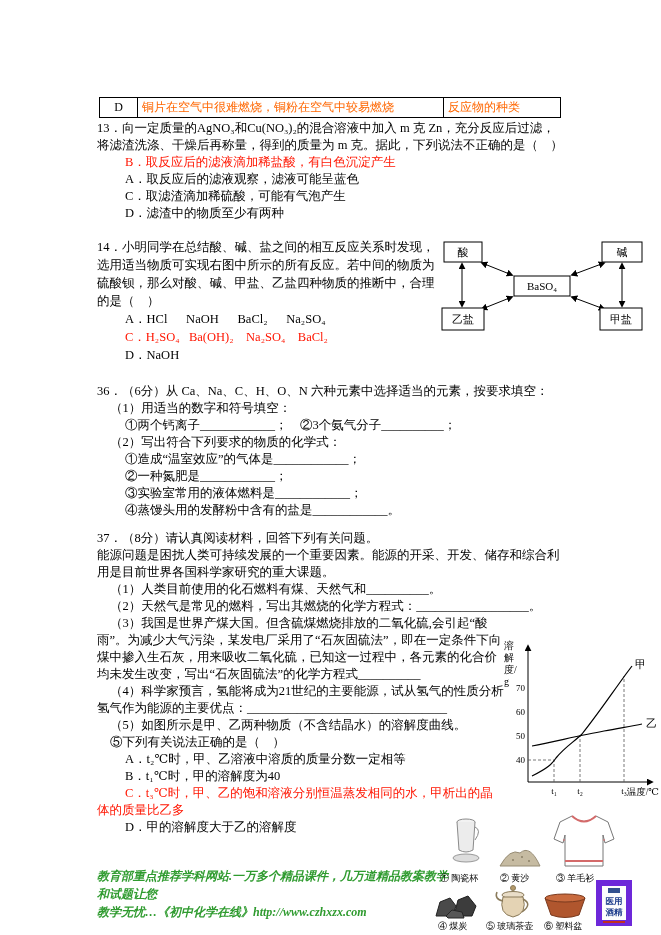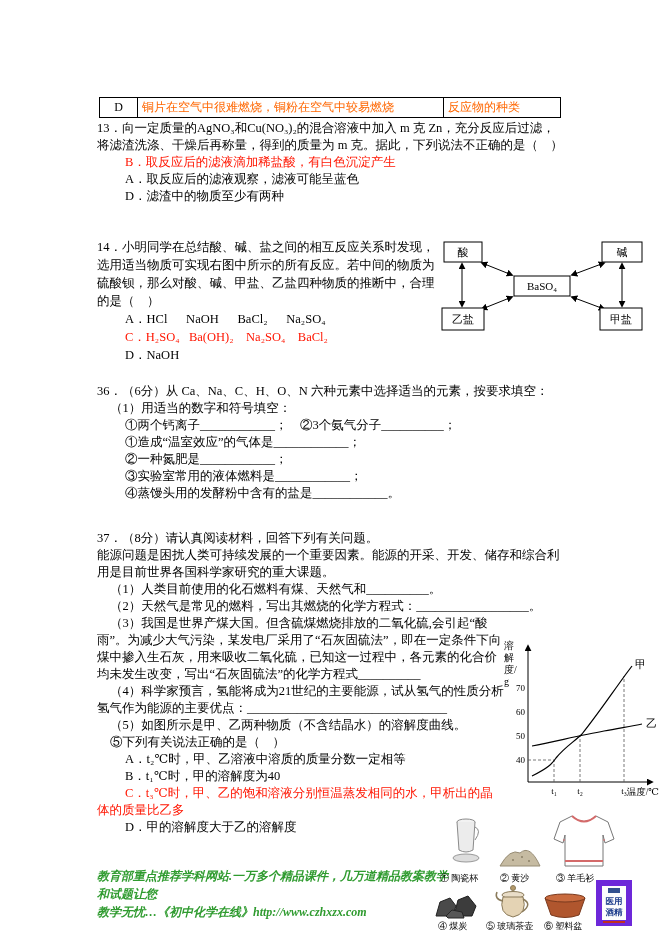--- a/index.html
+++ b/index.html
@@ -75,20 +75,21 @@
   <div class="abs ttable">
     <div class="cell c1">D</div>
     <div class="cell c2 orange">铜片在空气中很难燃烧，铜粉在空气中较易燃烧</div>
     <div class="cell c3 orange">反应物的种类</div>
   </div>
 
   <div class="abs q q13">
     <p>13．向一定质量的AgNO₃和Cu(NO₃)₂的混合溶液中加入 m 克 Zn，充分反应后过滤，将滤渣洗涤、干燥后再称量，得到的质量为 m 克。据此，下列说法不正确的是（    ）</p>
     <p class="ti2 red">B．取反应后的滤液滴加稀盐酸，有白色沉淀产生</p>
     <p class="ti2">A．取反应后的滤液观察，滤液可能呈蓝色</p>
+    <p class="ti2">C．取滤渣滴加稀硫酸，可能有气泡产生</p>
     <p class="ti2">D．滤渣中的物质至少有两种</p>
   </div>
 
   <div class="abs q q14">
     <p>14．小明同学在总结酸、碱、盐之间的相互反应关系时发现，选用适当物质可实现右图中所示的所有反应。若中间的物质为硫酸钡，那么对酸、碱、甲盐、乙盐四种物质的推断中，合理的是（    ）</p>
     <p class="ti2">A．HCl      NaOH      BaCl₂      Na₂SO₄</p>
     <p class="ti2 red">C．H₂SO₄   Ba(OH)₂    Na₂SO₄    BaCl₂</p>
     <p class="ti2">D．NaOH</p>
   </div>
 
@@ -119,20 +120,21 @@
       <text x="106" y="50">BaSO₄</text>
       <text x="27" y="83">乙盐</text>
       <text x="185" y="83">甲盐</text>
     </g>
   </svg>
 
   <div class="abs q q36">
     <p>36．（6分）从 Ca、Na、C、H、O、N 六种元素中选择适当的元素，按要求填空：</p>
     <p class="ti1">（1）用适当的数字和符号填空：</p>
     <p class="ti2">①两个钙离子____________；    ②3个氨气分子__________；</p>
+    <p class="ti1">（2）写出符合下列要求的物质的化学式：</p>
     <p class="ti2">①造成“温室效应”的气体是____________；</p>
     <p class="ti2">②一种氮肥是____________；</p>
     <p class="ti2">③实验室常用的液体燃料是____________；</p>
     <p class="ti2">④蒸馒头用的发酵粉中含有的盐是____________。</p>
   </div>
 
   <div class="abs q q37">
     <p>37．（8分）请认真阅读材料，回答下列有关问题。</p>
     <p>能源问题是困扰人类可持续发展的一个重要因素。能源的开采、开发、储存和综合利用是目前世界各国科学家研究的重大课题。</p>
     <p class="ti1">（1）人类目前使用的化石燃料有煤、天然气和__________。</p>

